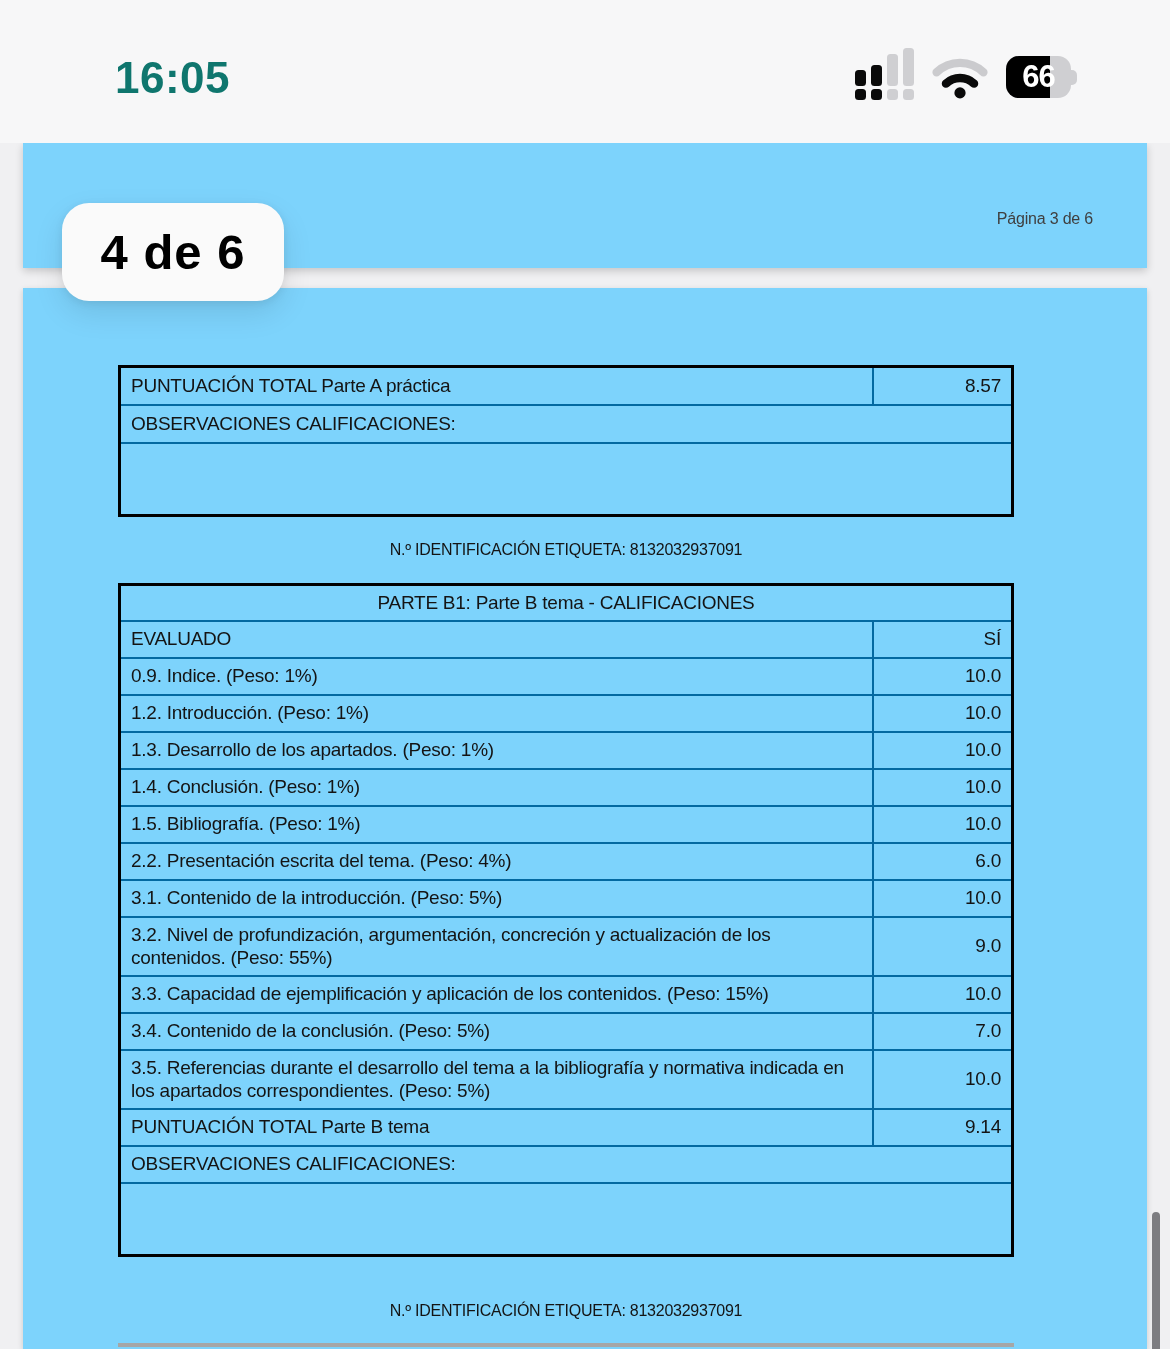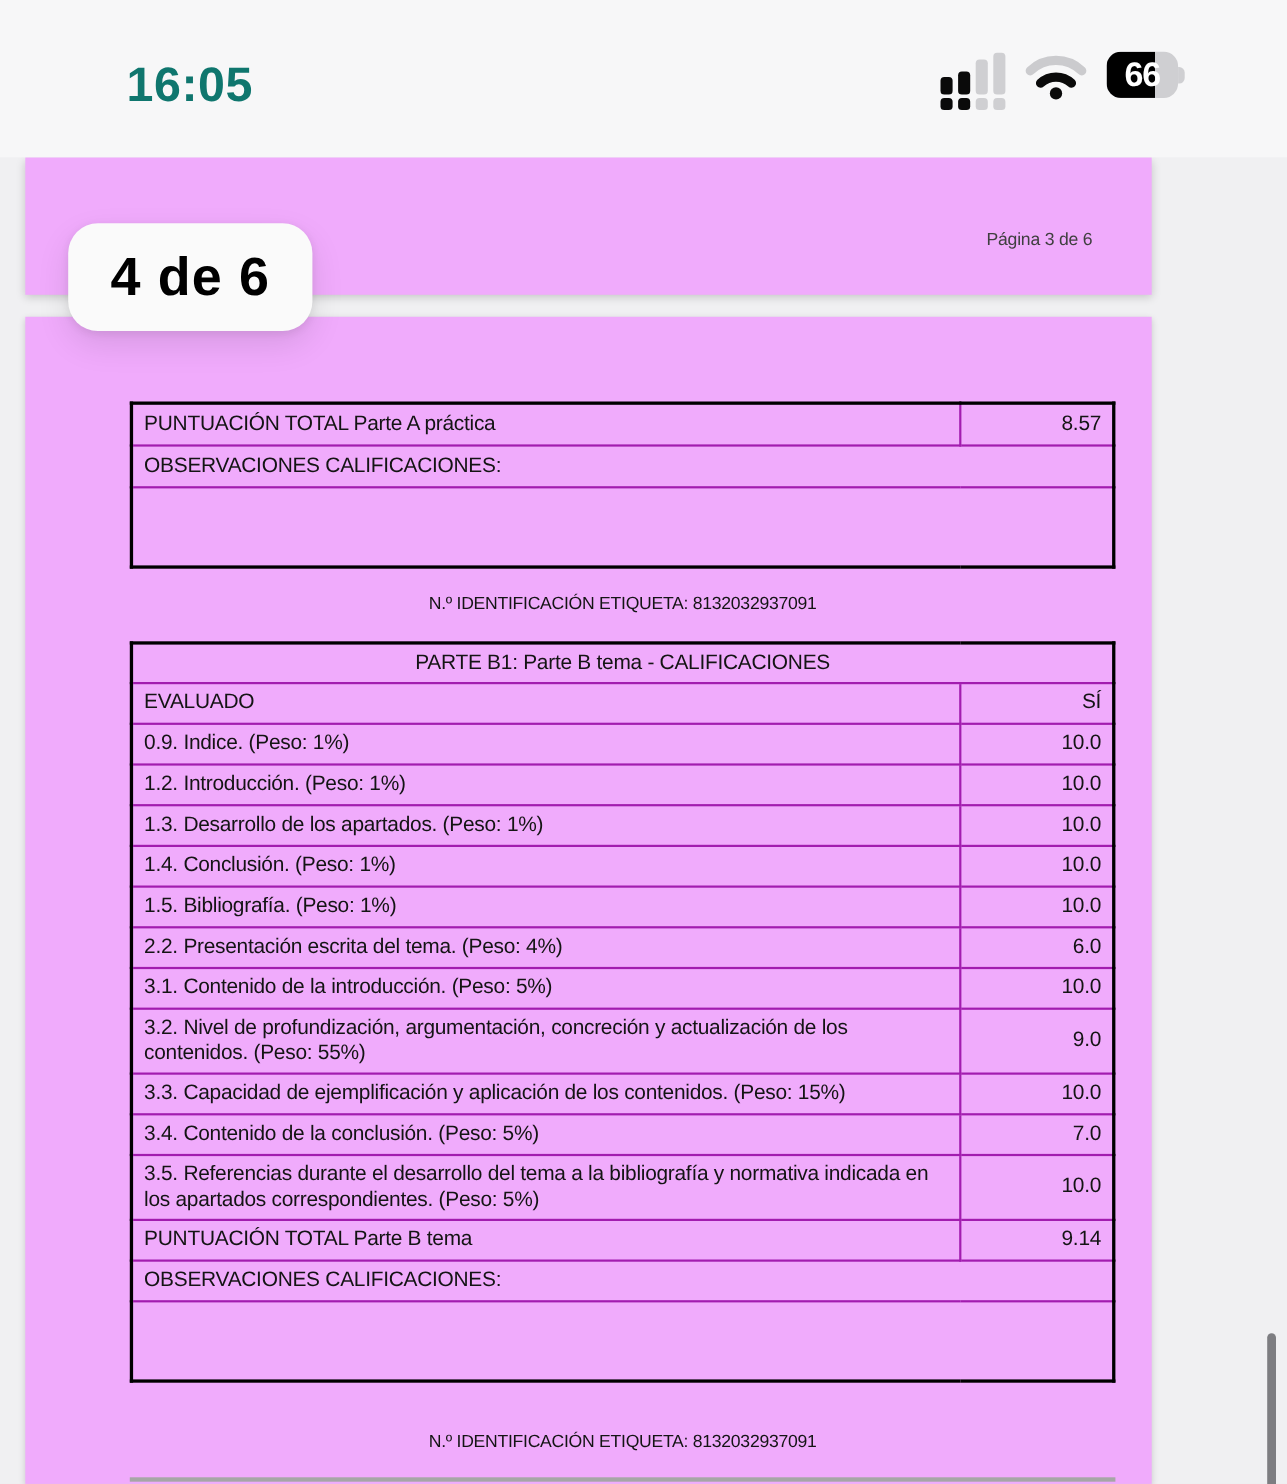--- a/index.html
+++ b/index.html
@@ -6,51 +6,51 @@
   .screen {
     position:relative; width:1170px; height:1349px;
     background:#f0f0f2; overflow:hidden;
     font-family:"Liberation Sans", sans-serif;
     -webkit-font-smoothing:antialiased;
   }
 
   
   .status-bar { position:absolute; top:0; left:0; width:1170px; height:143px; background:#f7f7f8; z-index:10; }
   .time { position:absolute; left:115px; top:53px; font-size:44px; font-weight:700; color:#0f766e; letter-spacing:0.5px; }
-  .status-icons { position:absolute; top:47px; right:93px; height:54px; display:flex; align-items:flex-start; gap:17px; }
+  .status-icons { position:absolute; top:47px; right:93px; height:54px; display:flex; align-items:flex-end; gap:17px; }
 
   .cellular { display:flex; align-items:flex-end; gap:5px; height:53px; padding-bottom:1px; }
   .cellular .bar { display:flex; flex-direction:column; justify-content:flex-end; gap:3px; }
   .cellular .seg { width:11px; border-radius:3.5px; }
   .cellular .dot { width:11px; height:11px; border-radius:3.5px; }
   .c-on  { background:#0a0a0a; }
   .c-off { background:#cfcfd2; }
 
   .wifi { width:58px; height:44px; margin-bottom:2px; }
 
   .battery { position:relative; width:71px; height:42px; margin-bottom:3px; }
   .battery-body { position:absolute; left:0; top:0; width:65px; height:42px; border-radius:13px; background:#cfcfd2; overflow:hidden; }
   .battery-fill { position:absolute; left:0; top:0; bottom:0; width:68%; background:#000; }
   .battery-label { position:absolute; left:0; top:0; width:65px; height:42px; display:flex; align-items:center; justify-content:center;
                    color:#fff; font-weight:700; font-size:31px; letter-spacing:-1px; }
   .battery-nub { position:absolute; right:0; top:14px; width:6px; height:15px; background:#cfcfd2; border-radius:0 5px 5px 0; }
 
   
   .viewer { position:absolute; inset:0; }
-  .page { position:absolute; left:23px; width:1024px; background:#f0abfc; box-shadow:0 2px 6px rgba(0,0,0,0.16); }
+  .page { position:absolute; left:23px; width:1124px; background:#7dd3fc; box-shadow:0 2px 6px rgba(0,0,0,0.16); }
   .page-3 { top:143px; height:125px; box-shadow:0 3px 8px rgba(0,0,0,0.18); }
   .page-4 { top:288px; height:1061px; overflow:hidden; }
   .page3-label { position:absolute; top:67px; right:54px; font-size:16px; color:#3f3f3f; letter-spacing:-0.2px; }
 
   .doc { position:absolute; left:95px; top:0; width:896px; height:100%; color:#141414; }
 
   .grade-table { border-collapse:collapse; width:896px; table-layout:fixed;
                  font-size:19px; color:#141414; letter-spacing:-0.25px;
                  border:3px solid #000; position:absolute; left:0; }
-  .grade-table td { border:2px solid #a21caf; padding:5px 10px; vertical-align:middle; line-height:1.24; box-sizing:border-box; }
+  .grade-table td { border:2px solid #0369a1; padding:5px 10px; vertical-align:middle; line-height:1.24; box-sizing:border-box; }
   .grade-table td.lbl  { text-align:left; }
   .grade-table td.val  { width:140px; text-align:right; }
   .grade-table td.ttl  { text-align:center; height:36px; }
   .grade-table tr.h37 td { height:37px; }
   .grade-table tr.h38 td { height:38px; }
   .grade-table td.box  { height:73px; }
   .table-a { top:77px; }
   .table-b { top:295px; }
 
   .id-line { position:absolute; left:0; width:896px; text-align:center; font-size:16px; letter-spacing:-0.25px; color:#141414; }

